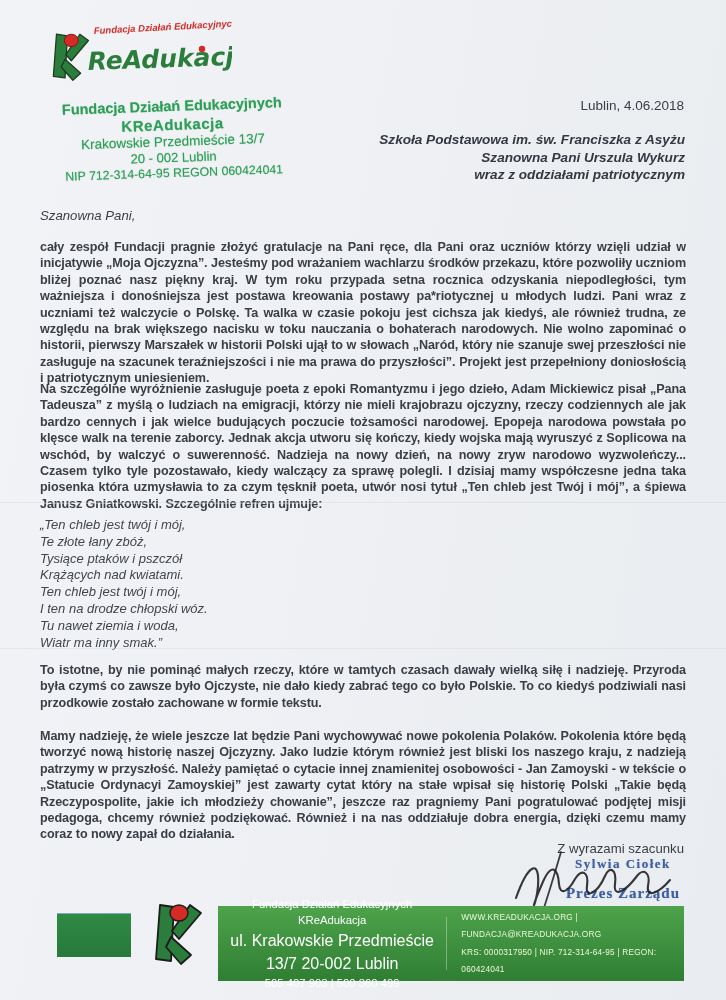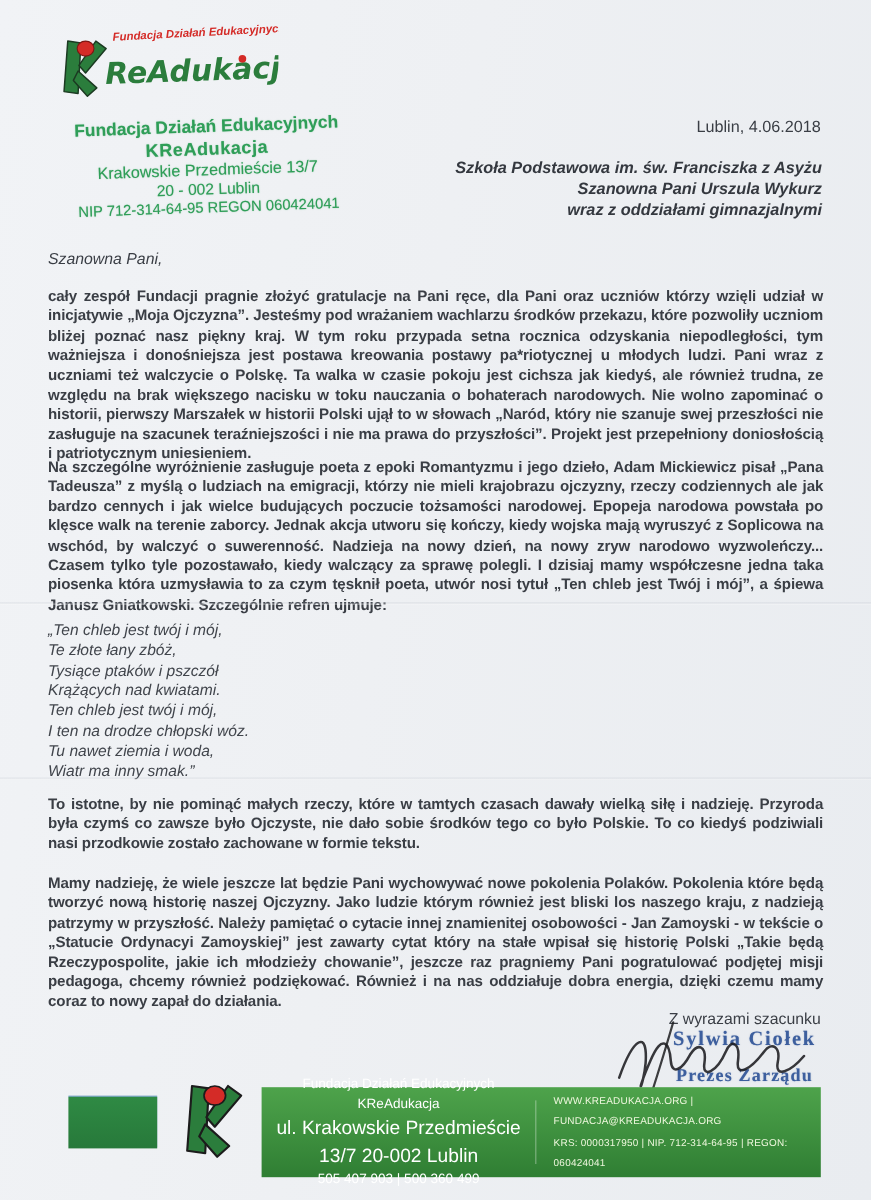--- a/index.html
+++ b/index.html
@@ -43,21 +43,21 @@
   .p1{top:239px}.p2{top:381px}.p3{top:662px}.p4{top:728px}
 
   .verse{
     position:absolute;left:40px;top:517px;font-style:italic;font-size:13px;
     line-height:16.8px;color:#41454c;
   }
 
   .closing{position:absolute;right:42px;top:841px;font-size:13.2px;}
   .signer{position:absolute;right:46px;top:856px;text-align:center;color:#3d5f9e;
     font-family:"Liberation Serif",serif;font-weight:bold;}
-  .signer .name{font-size:17px;letter-spacing:1.5px;text-shadow:0 0 1px rgba(61,95,158,.5);}
+  .signer .name{font-size:13px;letter-spacing:1.5px;text-shadow:0 0 1px rgba(61,95,158,.5);}
   .signer .title{font-size:15px;letter-spacing:1px;margin-top:13px;text-shadow:0 0 1px rgba(61,95,158,.5);}
   .scribble{position:absolute;right:28px;top:846px;width:210px;height:76px;pointer-events:none;}
 
   
   .footer-block{position:absolute;left:0;top:895px;width:726px;height:80px;}
   .footer-rect{position:absolute;left:57px;top:19px;width:74px;height:43px;
     background:linear-gradient(#2f8a44,#27793a);box-shadow:0 -1px 0 #7fa9c9;}
   .footer-k{position:absolute;left:138px;top:2px;width:72px;height:72px;}
   .footer-bar{
     position:absolute;left:218px;top:11px;width:466px;height:75px;
@@ -95,40 +95,40 @@
     <div class="s3">Krakowskie Przedmieście 13/7</div>
     <div class="s4">20 - 002 Lublin</div>
     <div class="s5">NIP 712-314-64-95 REGON 060424041</div>
   </div>
 
   <div class="date">Lublin, 4.06.2018</div>
 
   <div class="recipient">
     <div>Szkoła Podstawowa im. św. Franciszka z Asyżu</div>
     <div>Szanowna Pani Urszula Wykurz</div>
-    <div>wraz z oddziałami gimnazjalnymi</div>
+    <div>wraz z oddziałami patriotycznym</div>
   </div>
 
   <div class="salutation">Szanowna Pani,</div>
 
   <div class="para p1">cały zespół Fundacji pragnie złożyć gratulacje na Pani ręce, dla Pani oraz uczniów którzy wzięli udział w inicjatywie „Moja Ojczyzna”. Jesteśmy pod wrażaniem wachlarzu środków przekazu, które pozwoliły uczniom bliżej poznać nasz piękny kraj. W tym roku przypada setna rocznica odzyskania niepodległości, tym ważniejsza i donośniejsza jest postawa kreowania postawy pa*riotycznej u młodych ludzi. Pani wraz z uczniami też walczycie o Polskę. Ta walka w czasie pokoju jest cichsza jak kiedyś, ale również trudna, ze względu na brak większego nacisku w toku nauczania o bohaterach narodowych. Nie wolno zapominać o historii, pierwszy Marszałek w historii Polski ujął to w słowach „Naród, który nie szanuje swej przeszłości nie zasługuje na szacunek teraźniejszości i nie ma prawa do przyszłości”. Projekt jest przepełniony doniosłością i patriotycznym uniesieniem.</div>
   <div class="para p2">Na szczególne wyróżnienie zasługuje poeta z epoki Romantyzmu i jego dzieło, Adam Mickiewicz pisał „Pana Tadeusza” z myślą o ludziach na emigracji, którzy nie mieli krajobrazu ojczyzny, rzeczy codziennych ale jak bardzo cennych i jak wielce budujących poczucie tożsamości narodowej. Epopeja narodowa powstała po klęsce walk na terenie zaborcy. Jednak akcja utworu się kończy, kiedy wojska mają wyruszyć z Soplicowa na wschód, by walczyć o suwerenność. Nadzieja na nowy dzień, na nowy zryw narodowo wyzwoleńczy... Czasem tylko tyle pozostawało, kiedy walczący za sprawę polegli. I dzisiaj mamy współczesne jedna taka piosenka która uzmysławia to za czym tęsknił poeta, utwór nosi tytuł „Ten chleb jest Twój i mój”, a śpiewa Janusz Gniatkowski. Szczególnie refren ujmuje:</div>
 
   <div class="verse">
     <div>„Ten chleb jest twój i mój,</div>
     <div>Te złote łany zbóż,</div>
     <div>Tysiące ptaków i pszczół</div>
     <div>Krążących nad kwiatami.</div>
     <div>Ten chleb jest twój i mój,</div>
     <div>I ten na drodze chłopski wóz.</div>
     <div>Tu nawet ziemia i woda,</div>
     <div>Wiatr ma inny smak.”</div>
   </div>
 
-  <div class="para p3">To istotne, by nie pominąć małych rzeczy, które w tamtych czasach dawały wielką siłę i nadzieję. Przyroda była czymś co zawsze było Ojczyste, nie dało sobie środków tego co było Polskie. To co kiedyś podziwiali nasi przodkowie zostało zachowane w formie tekstu.</div>
+  <div class="para p3">To istotne, by nie pominąć małych rzeczy, które w tamtych czasach dawały wielką siłę i nadzieję. Przyroda była czymś co zawsze było Ojczyste, nie dało kiedy zabrać tego co było Polskie. To co kiedyś podziwiali nasi przodkowie zostało zachowane w formie tekstu.</div>
   <div class="para p4">Mamy nadzieję, że wiele jeszcze lat będzie Pani wychowywać nowe pokolenia Polaków. Pokolenia które będą tworzyć nową historię naszej Ojczyzny. Jako ludzie którym również jest bliski los naszego kraju, z nadzieją patrzymy w przyszłość. Należy pamiętać o cytacie innej znamienitej osobowości - Jan Zamoyski - w tekście o „Statucie Ordynacyi Zamoyskiej” jest zawarty cytat który na stałe wpisał się historię Polski „Takie będą Rzeczypospolite, jakie ich młodzieży chowanie”, jeszcze raz pragniemy Pani pogratulować podjętej misji pedagoga, chcemy również podziękować. Również i na nas oddziałuje dobra energia, dzięki czemu mamy coraz to nowy zapał do działania.</div>
 
   <div class="closing">Z wyrazami szacunku</div>
 
   <div class="signer">
     <div class="name">Sylwia Ciołek</div>
     <div class="title">Prezes Zarządu</div>
   </div>
 
   <svg class="scribble" viewBox="0 0 210 76">

